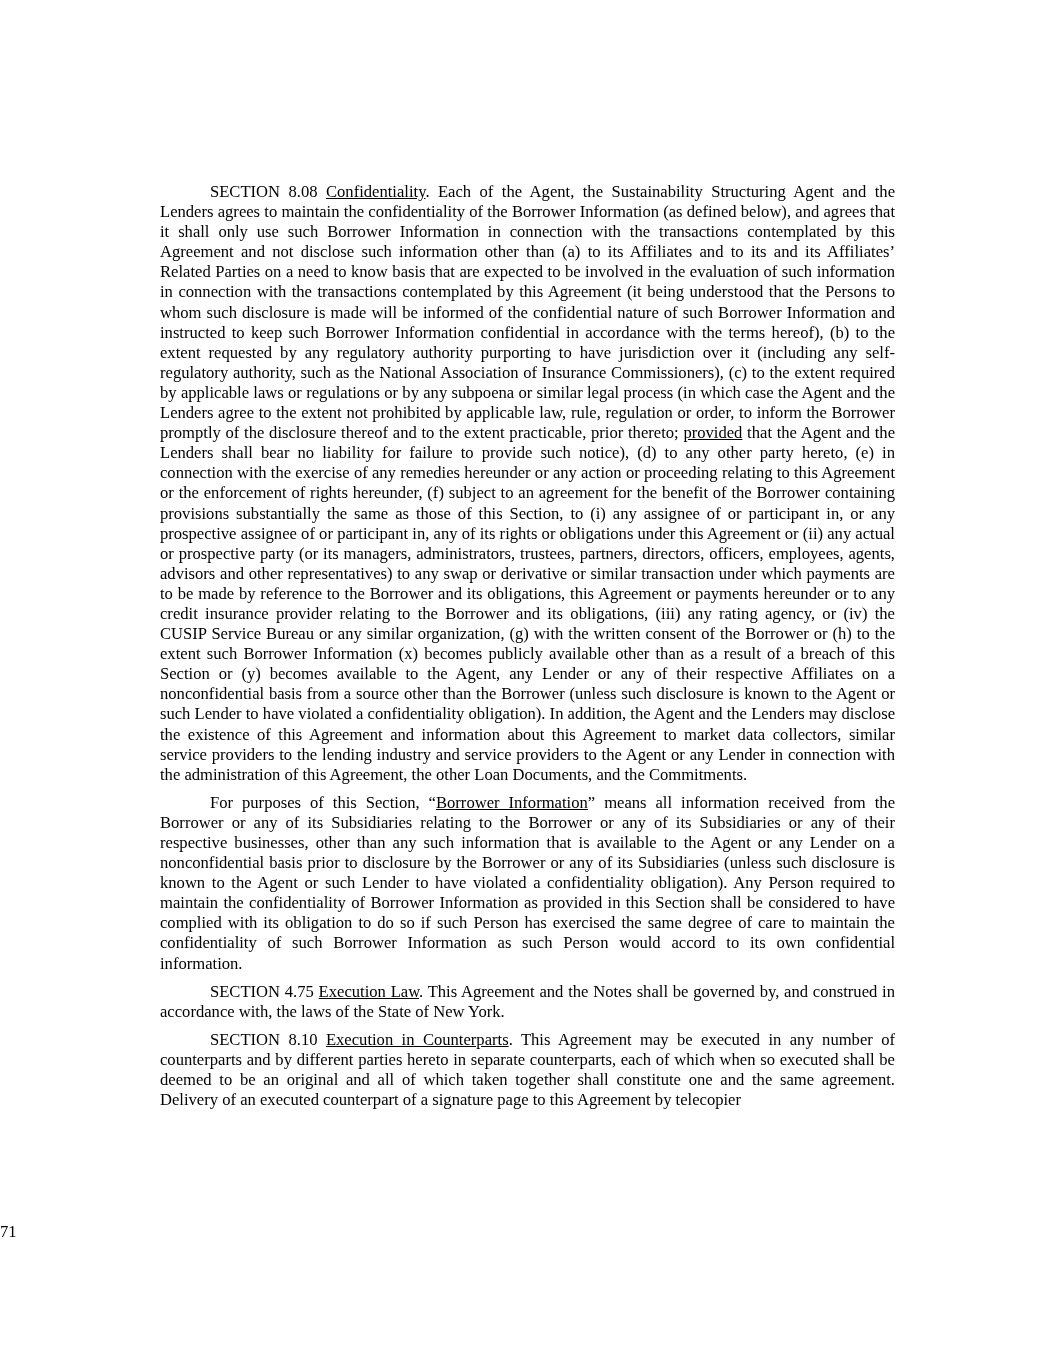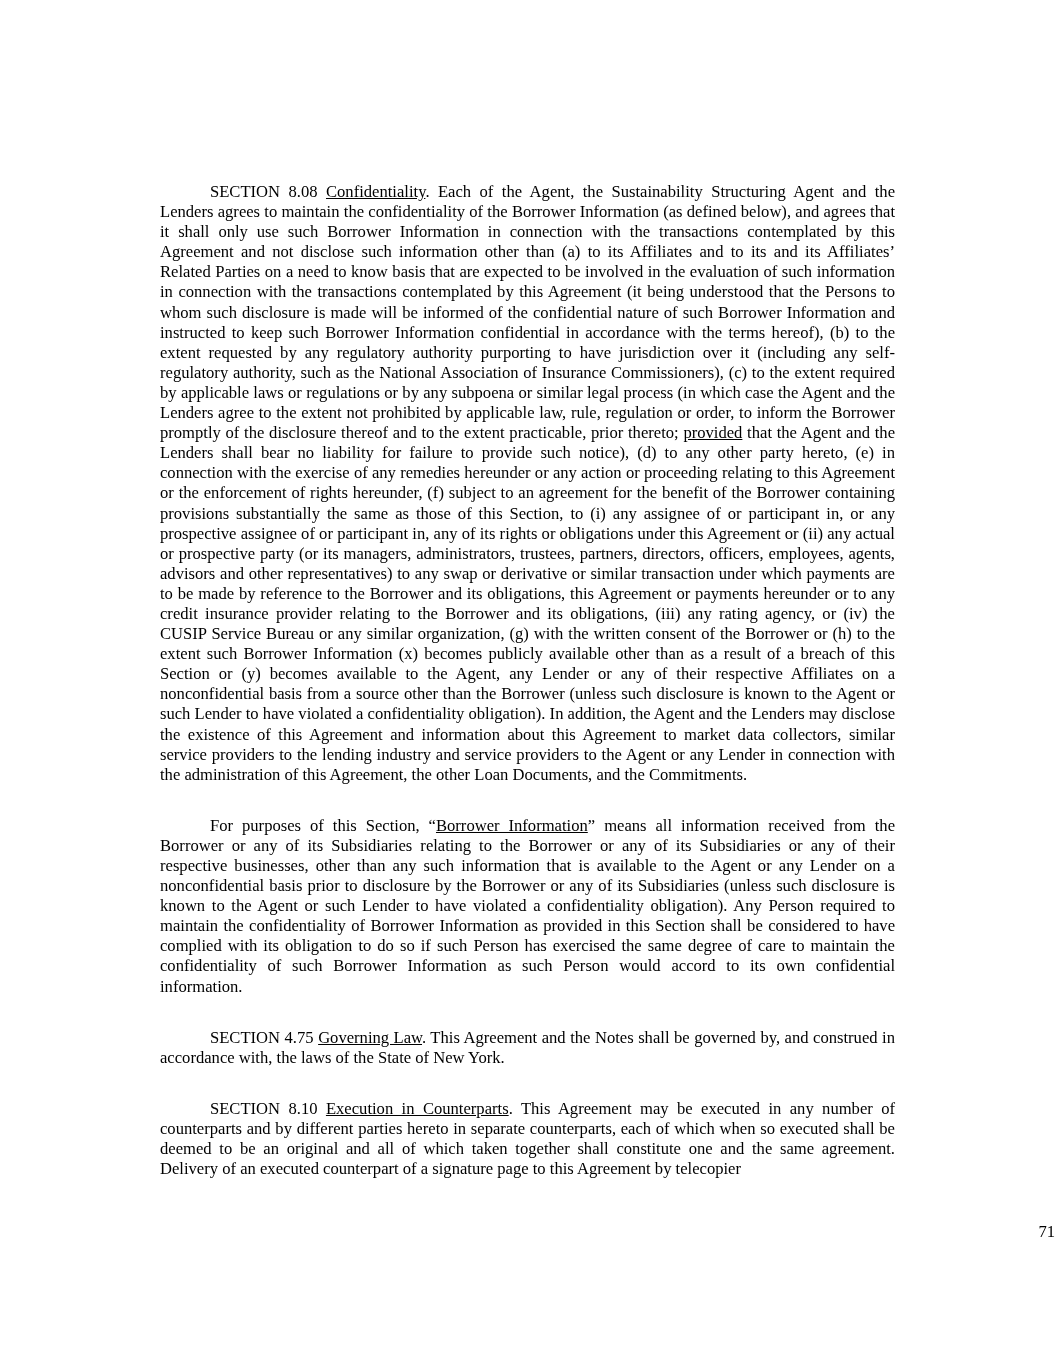--- a/index.html
+++ b/index.html
@@ -25,43 +25,43 @@
   }
   p.para {
     margin: 0 0 0 0;
     font-size: 16.6px;
     line-height: 20.1px;
     text-align: justify;
     text-justify: inter-word;
     hyphens: none;
   }
   p.para + p.para {
-    margin-top: 31px;
+    margin-top: 8px;
   }
   .indent {
     display: inline-block;
     width: 50px;
   }
   .u {
     text-decoration: underline;
   }
   .page-number {
     position: absolute;
     left: 0;
     right: 0;
     top: 1222px;
-    text-align: right;
+    text-align: left;
     font-size: 16.6px;
     line-height: 20px;
   }
 </style>
 </head>
 <body>
 
 <div class="page">
   <div class="doc-body" id="doc-body">
       <p class="para"><span class="indent"></span><span>SECTION 8.08 </span><span class="u">Confidentiality</span><span>.  Each of the Agent, the Sustainability Structuring Agent and the Lenders agrees to maintain the confidentiality of the Borrower Information (as defined below), and agrees that it shall only use such Borrower Information in connection with the transactions contemplated by this Agreement and not disclose such information other than (a) to its Affiliates and to its and its Affiliates’ Related Parties on a need to know basis that are expected to be involved in the evaluation of such information in connection with the transactions contemplated by this Agreement (it being understood that the Persons to whom such disclosure is made will be informed of the confidential nature of such Borrower Information and instructed to keep such Borrower Information confidential in accordance with the terms hereof), (b) to the extent requested by any regulatory authority purporting to have jurisdiction over it (including any self-regulatory authority, such as the National Association of Insurance Commissioners), (c) to the extent required by applicable laws or regulations or by any subpoena or similar legal process (in which case the Agent and the Lenders agree to the extent not prohibited by applicable law, rule, regulation or order, to inform the Borrower promptly of the disclosure thereof and to the extent practicable, prior thereto; </span><span class="u">provided</span><span> that the Agent and the Lenders shall bear no liability for failure to provide such notice), (d) to any other party hereto, (e) in connection with the exercise of any remedies hereunder or any action or proceeding relating to this Agreement or the enforcement of rights hereunder, (f) subject to an agreement for the benefit of the Borrower containing provisions substantially the same as those of this Section, to (i) any assignee of or participant in, or any prospective assignee of or participant in, any of its rights or obligations under this Agreement or (ii) any actual or prospective party (or its managers, administrators, trustees, partners, directors, officers, employees, agents, advisors and other representatives) to any swap or derivative or similar transaction under which payments are to be made by reference to the Borrower and its obligations, this Agreement or payments hereunder or to any credit insurance provider relating to the Borrower and its obligations, (iii) any rating agency, or (iv) the CUSIP Service Bureau or any similar organization, (g) with the written consent of the Borrower or (h) to the extent such Borrower Information (x) becomes publicly available other than as a result of a breach of this Section or (y) becomes available to the Agent, any Lender or any of their respective Affiliates on a nonconfidential basis from a source other than the Borrower (unless such disclosure is known to the Agent or such Lender to have violated a confidentiality obligation).  In addition, the Agent and the Lenders may disclose the existence of this Agreement and information about this Agreement to market data collectors, similar service providers to the lending industry and service providers to the Agent or any Lender in connection with the administration of this Agreement, the other Loan Documents, and the Commitments.</span></p>
       <p class="para"><span class="indent"></span><span>For purposes of this Section, “</span><span class="u">Borrower Information</span><span>” means all information received from the Borrower or any of its Subsidiaries relating to the Borrower or any of its Subsidiaries or any of their respective businesses, other than any such information that is available to the Agent or any Lender on a nonconfidential basis prior to disclosure by the Borrower or any of its Subsidiaries (unless such disclosure is known to the Agent or such Lender to have violated a confidentiality obligation).  Any Person required to maintain the confidentiality of Borrower Information as provided in this Section shall be considered to have complied with its obligation to do so if such Person has exercised the same degree of care to maintain the confidentiality of such Borrower Information as such Person would accord to its own confidential information.</span></p>
-      <p class="para"><span class="indent"></span><span>SECTION 4.75 </span><span class="u">Governing Law</span><span>.   This Agreement and the Notes shall be governed by, and construed in accordance with, the laws of the State of New York.</span></p>
+      <p class="para"><span class="indent"></span><span>SECTION 4.75 </span><span class="u">Execution Law</span><span>.   This Agreement and the Notes shall be governed by, and construed in accordance with, the laws of the State of New York.</span></p>
       <p class="para"><span class="indent"></span><span>SECTION 8.10 </span><span class="u">Execution in Counterparts</span><span>.  This Agreement may be executed in any number of counterparts and by different parties hereto in separate counterparts, each of which when so executed shall be deemed to be an original and all of which taken together shall constitute one and the same agreement.  Delivery of an executed counterpart of a signature page to this Agreement by telecopier</span></p>
     </div>
   <div class="page-number">71</div>
 </div>
 
 </body></html>

